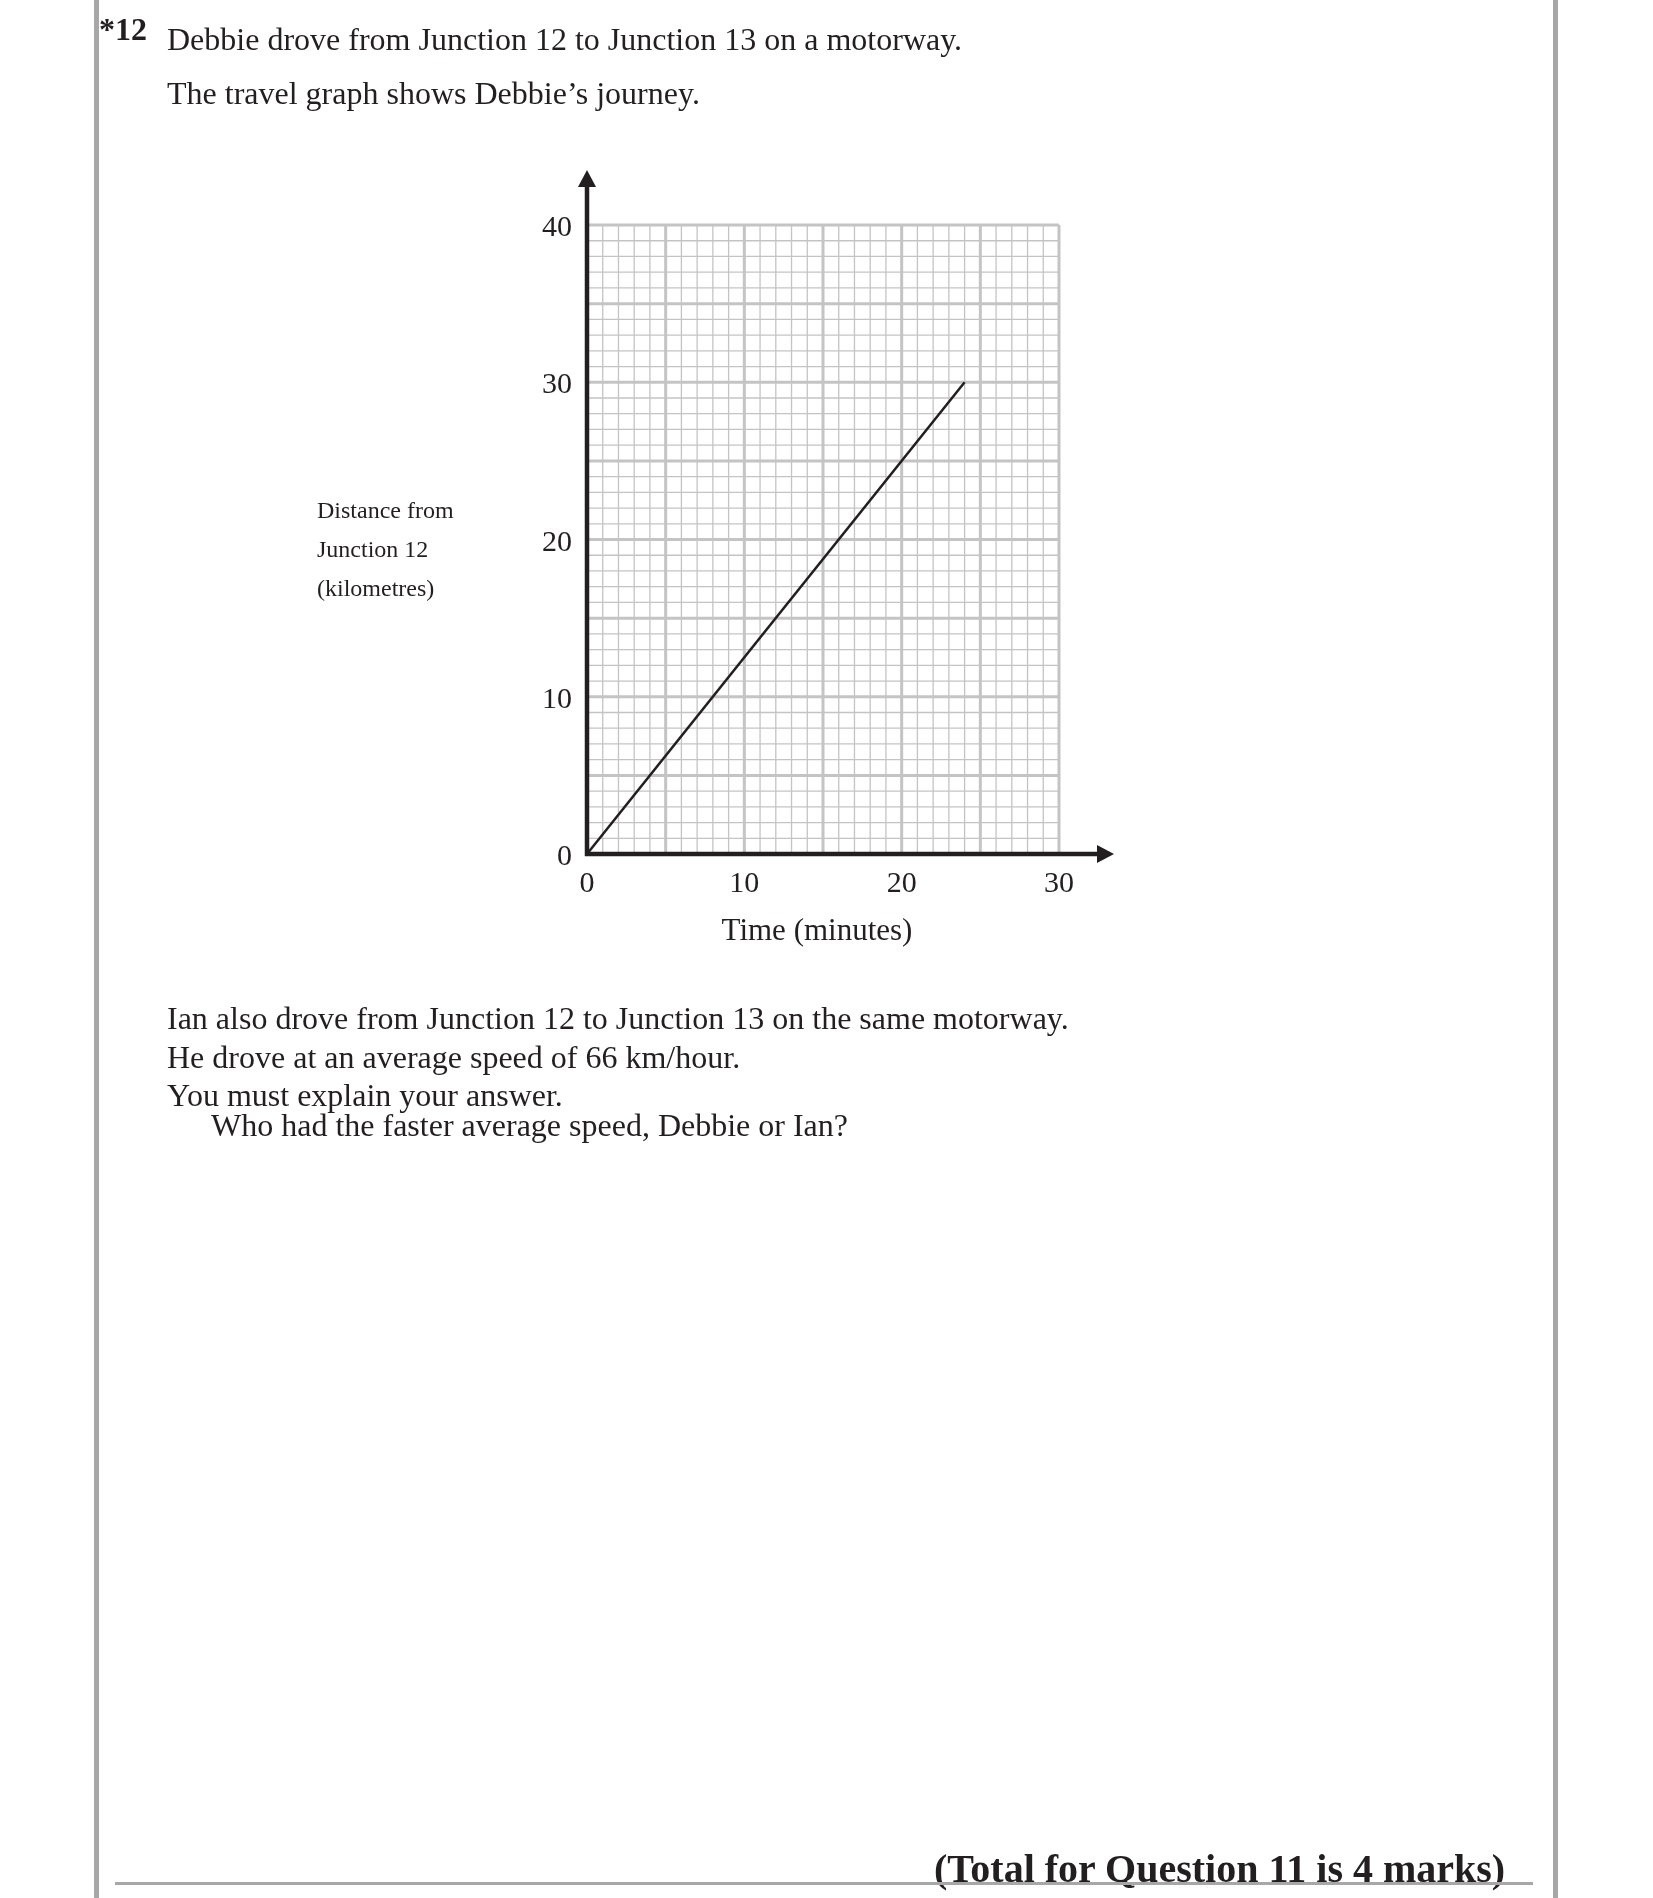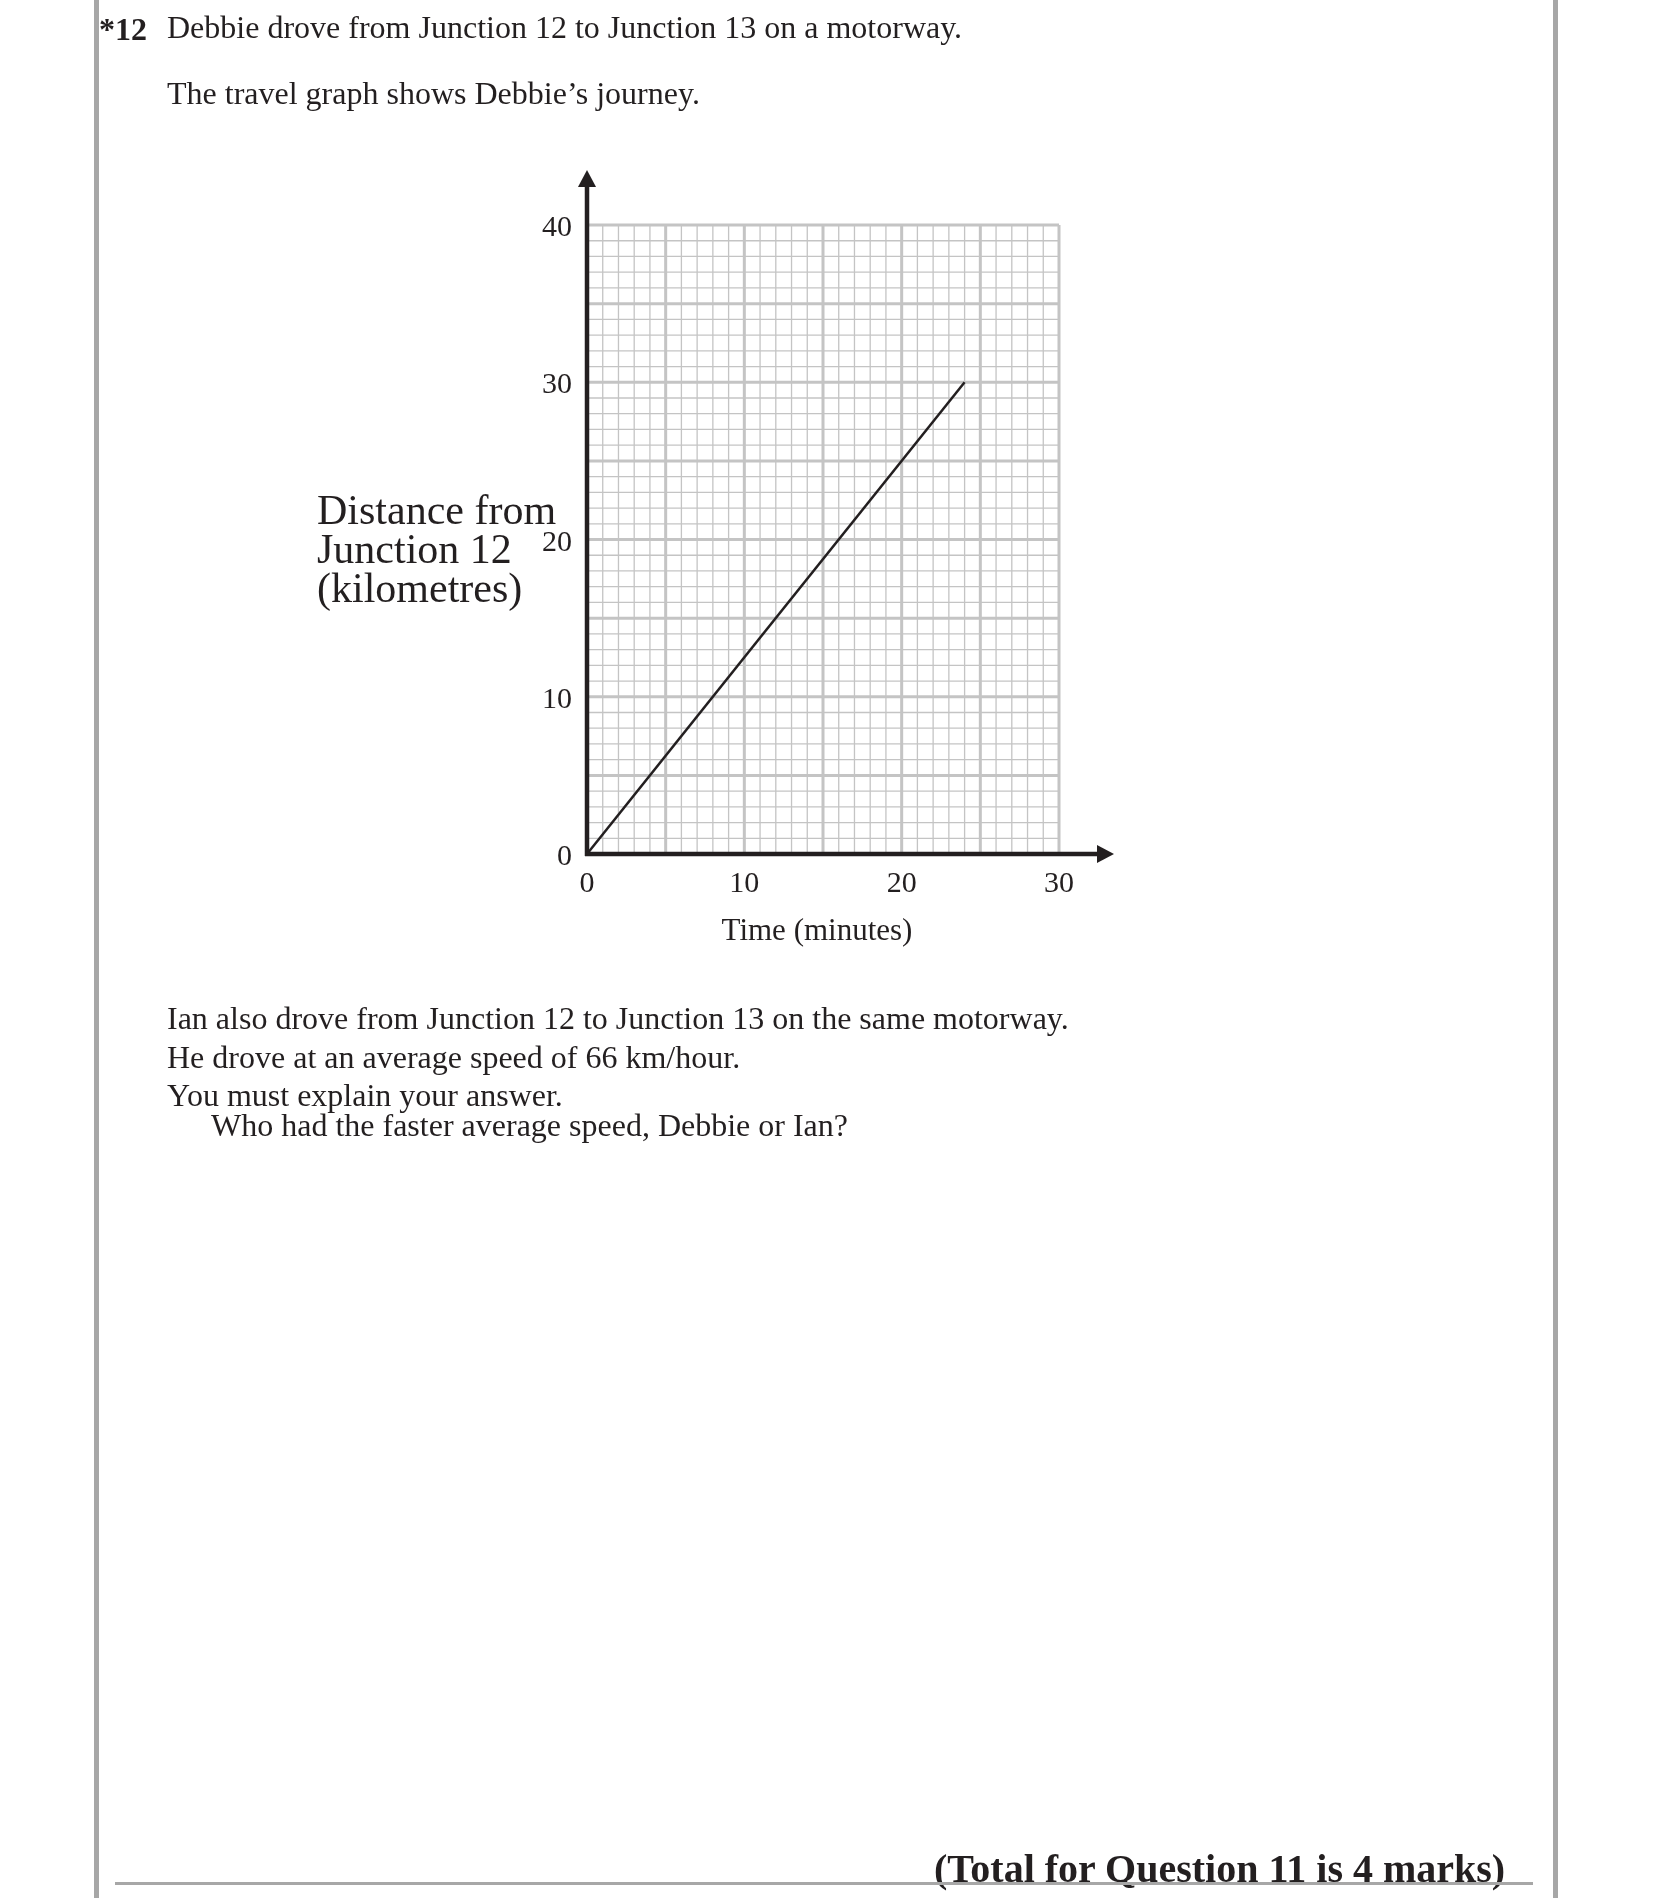--- a/index.html
+++ b/index.html
@@ -6,28 +6,28 @@
   body {
     width: 1653px; height: 1898px; position: relative; overflow: hidden;
     font-family: "Liberation Serif", "DejaVu Serif", serif;
     color: #231f20;
   }
   .border-left { position: absolute; left: 94px; top: 0; width: 5px; height: 1898px; background: #a7a7a7; }
   .border-right { position: absolute; left: 1553px; top: 0; width: 5px; height: 1898px; background: #a7a7a7; }
   .bottom-rule { position: absolute; left: 115px; top: 1882px; width: 1418px; height: 3px; background: #a7a7a7; }
   .t { position: absolute; white-space: nowrap; font-size: 32px; line-height: 1; }
   .qnum { position: absolute; left: 99px; top: 11px; font-size: 32px; font-weight: bold; white-space: nowrap; }
-  .line1 { left: 167px; top: 11px; }
+  .line1 { left: 167px; top: 23px; }
   .line2 { left: 167px; top: 77px; }
   .p1a { left: 167px; top: 1002px; }
   .p1b { left: 167px; top: 1041px; }
   .p2a { left: 167px; top: 1109px; margin-left: 44px; }
   .p2b { left: 167px; top: 1079px; }
   .total { position: absolute; left: 934px; top: 1845px; font-size: 40px; font-weight: bold; white-space: nowrap; }
-  .ylabel { position: absolute; left: 317px; top: 491px; font-size: 42px; line-height: 39px; }
+  .ylabel { position: absolute; left: 317px; top: 491px; font-size: 24px; line-height: 39px; }
   .ylabel div { white-space: nowrap; }
   svg#chart { position: absolute; left: 0; top: 0; }
   svg text { font-family: "Liberation Serif", "DejaVu Serif", serif; fill: #231f20; }
 </style>
 </head>
 <body>
 
 <div class="border-left"></div>
 <div class="border-right"></div>
 

